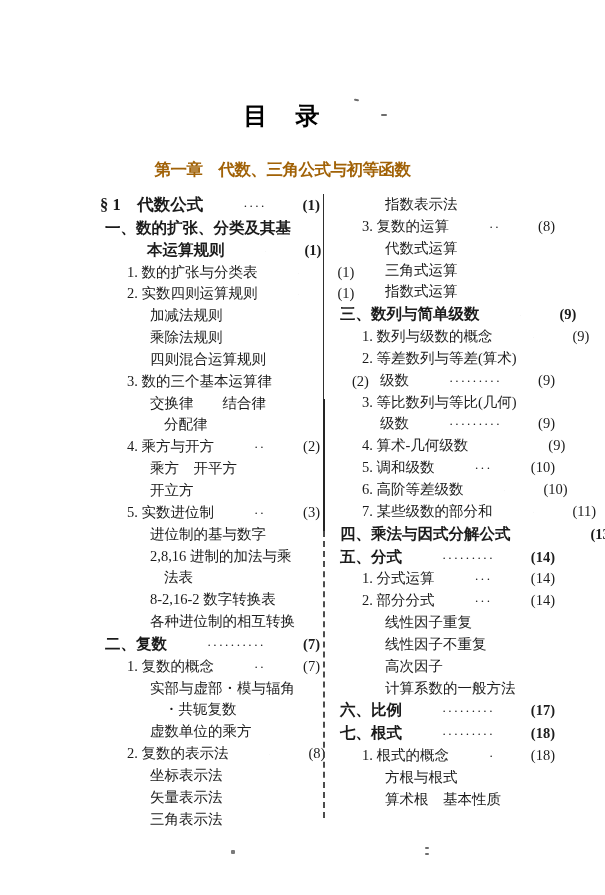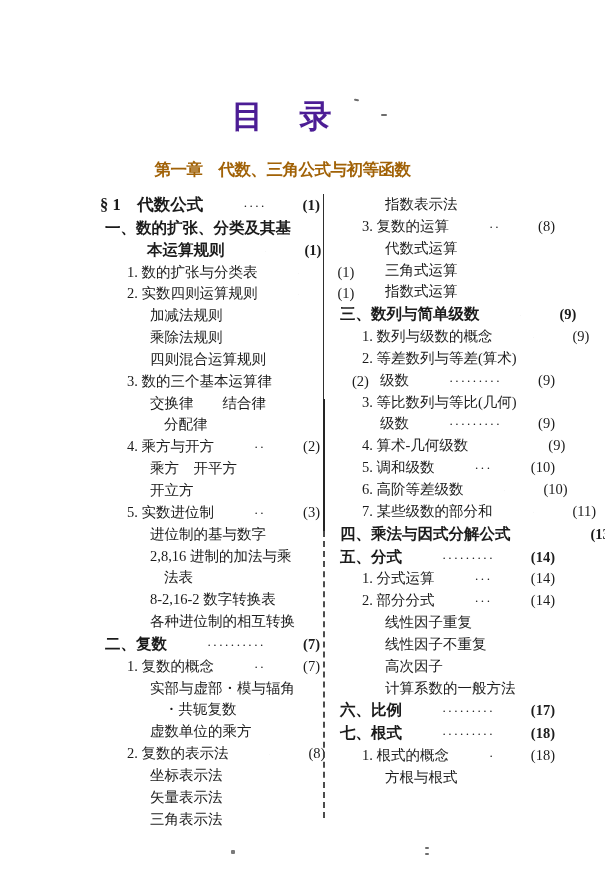--- a/index.html
+++ b/index.html
@@ -9,25 +9,25 @@
     background:#ffffff;
     overflow:hidden;
     font-family:"Liberation Serif","DejaVu Serif",serif;
     color:#1b1b1b;
   }
   .page-title{
     margin:0;
     padding-top:98px;
     width:565px;
     text-align:center;
-    font-size:32px;
+    font-size:24px;
     font-weight:bold;
     letter-spacing:2px;
     line-height:36px;
-    color:#4c1d95;
+    color:#000000;
   }
   .chapter-heading{
     margin:0;
     margin-top:26px;
     width:565px;
     text-align:center;
     font-size:16.5px;
     font-weight:bold;
     letter-spacing:-0.5px;
     line-height:20px;
@@ -320,20 +320,23 @@
           <span class="pg b">(18)</span>
         </div>
         <div class="row lvl-n">
           <span class="t">1. 根式的概念</span>
           <span class="leader">······································································</span>
           <span class="pg">(18)</span>
         </div>
         <div class="row lvl-sub">
           <span class="t">方根与根式</span>
         </div>
+        <div class="row lvl-sub">
+          <span class="t">算术根　基本性质</span>
+        </div>
       </div>
   </div>
 
   <div class="speck speck-1"></div>
   <div class="speck speck-2"></div>
   <div class="speck speck-3"></div>
   <div class="speck speck-4"></div>
   <div class="speck speck-5"></div>
 
 </div>

